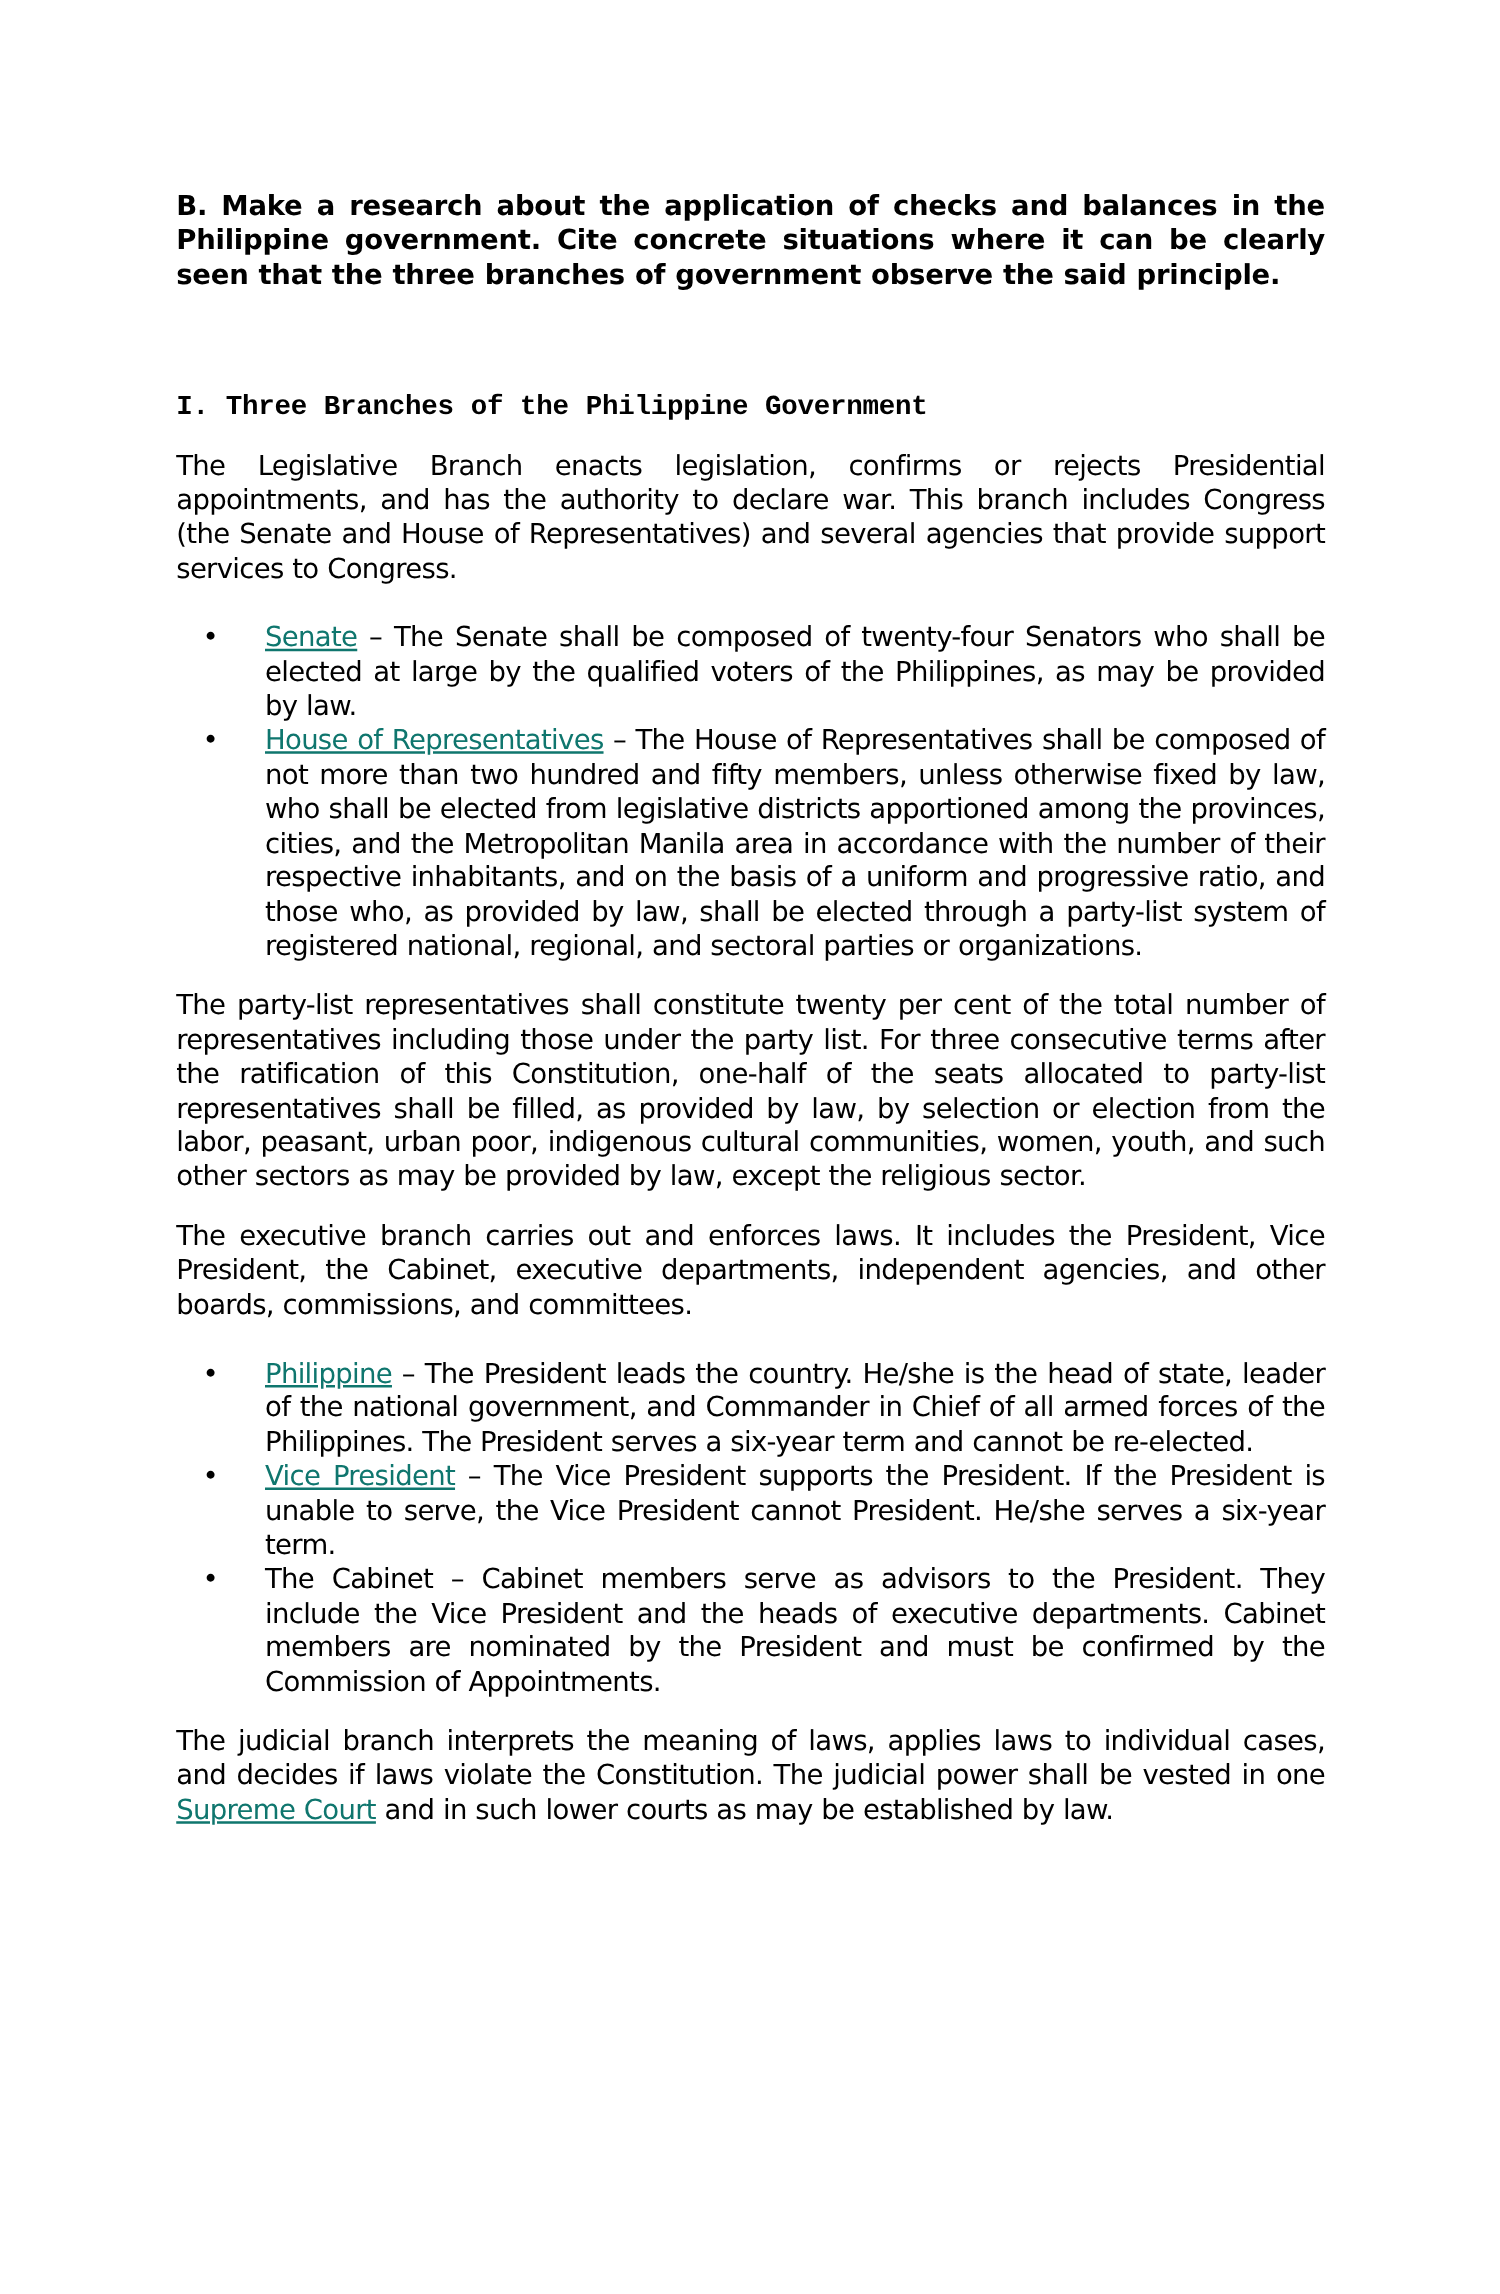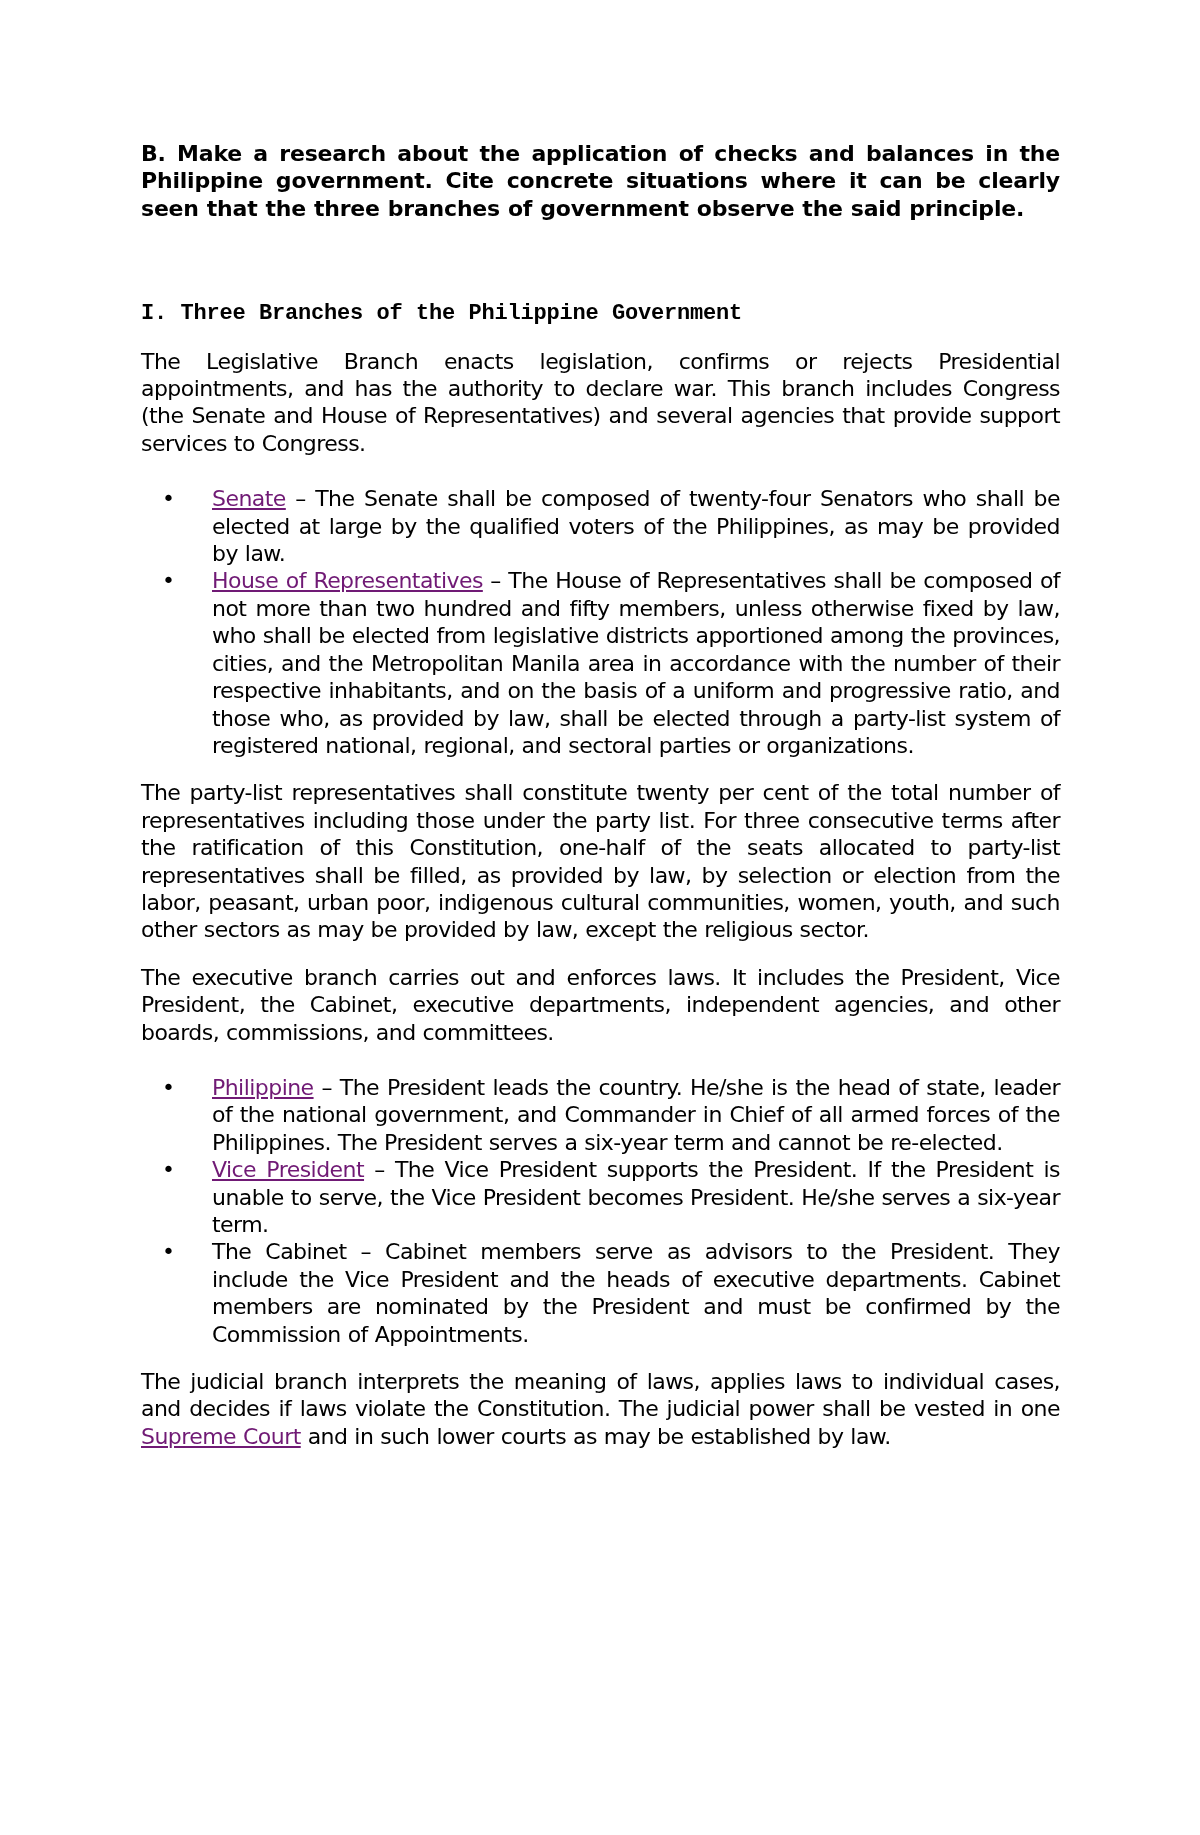--- a/index.html
+++ b/index.html
@@ -11,21 +11,21 @@
       width: 1200px;
       height: 1835px;
       position: relative;
       overflow: hidden;
       color: #000000;
       font-family: "DejaVu Sans", sans-serif;
     }
     .page {
       position: absolute;
       left: 141px;
-      top: 140px;
+      top: 152px;
       width: 919px;
     }
     .p {
       font-size: 22px;
       line-height: 27.4px;
       text-align: justify;
       margin: 0;
       letter-spacing: -0.55px;
       word-spacing: 0.5px;
     }
@@ -46,21 +46,21 @@
       position: relative;
     }
     ul.bullets li .bullet {
       position: absolute;
       left: -50px;
       top: 0;
       font-size: 22px;
       line-height: 27.4px;
     }
     a.link {
-      color: #701a75;
+      color: #0f766e;
       text-decoration: underline;
       cursor: pointer;
     }
   </style>
 </head>
 <body>
 
 <div class="page">
 
   <p class="p bold task">B. Make a research about the application of checks and balances in the Philippine government. Cite concrete situations where it can be clearly seen that the three branches of government observe the said principle.</p>
@@ -84,21 +84,21 @@
 
   <p class="p gap">The executive branch carries out and enforces laws. It includes the President, Vice President, the Cabinet, executive departments, independent agencies, and other boards, commissions, and committees.</p>
 
   <ul class="bullets">
     <li>
       <span class="bullet">•</span>
       <p class="p"><a class="link">Philippine</a><span> – The President leads the country. He/she is the head of state, leader of the national government, and Commander in Chief of all armed forces of the Philippines. The President serves a six-year term and cannot be re-elected.</span></p>
     </li>
     <li>
       <span class="bullet">•</span>
-      <p class="p"><a class="link">Vice President</a><span> – The Vice President supports the President. If the President is unable to serve, the Vice President becomes President. He/she serves a six-year term.</span></p>
+      <p class="p"><a class="link">Vice President</a><span> – The Vice President supports the President. If the President is unable to serve, the Vice President cannot President. He/she serves a six-year term.</span></p>
     </li>
     <li>
       <span class="bullet">•</span>
       <p class="p">The Cabinet – Cabinet members serve as advisors to the President. They include the Vice President and the heads of executive departments. Cabinet members are nominated by the President and must be confirmed by the Commission of Appointments.</p>
     </li>
   </ul>
 
   <p class="p gap"><span>The judicial branch interprets the meaning of laws, applies laws to individual cases, and decides if laws violate the Constitution. The judicial power shall be vested in one </span><a class="link">Supreme Court</a><span> and in such lower courts as may be established by law.</span></p>
 
 

